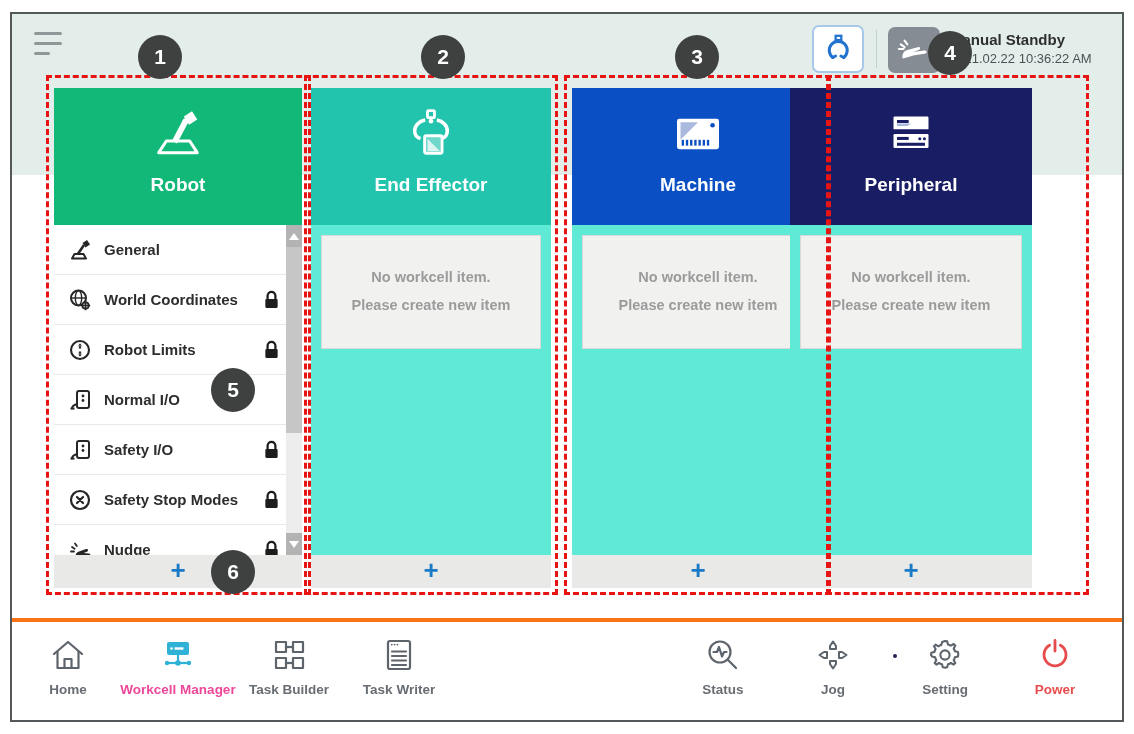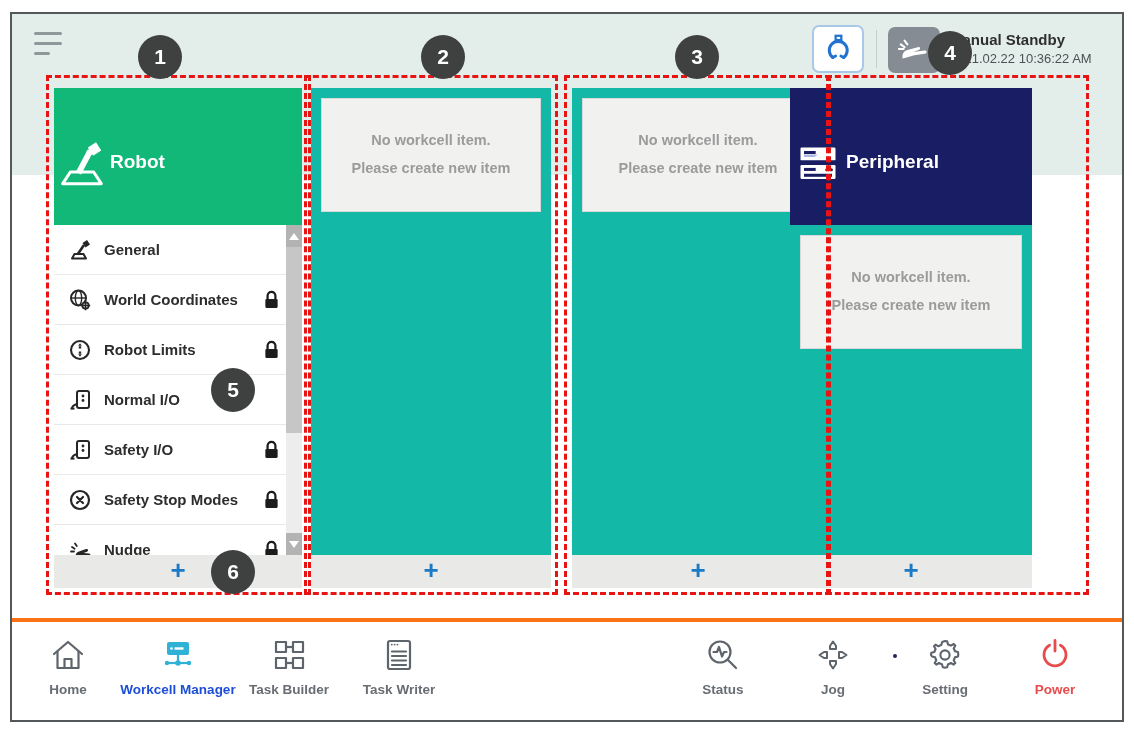--- a/index.html
+++ b/index.html
@@ -18,24 +18,24 @@
   
   .grip-btn { position:absolute; left:812px; top:25px; width:52px; height:48px; background:#fff; border:2px solid #a8c8ea; border-radius:7px; display:flex; align-items:center; justify-content:center; }
   .vsep { position:absolute; left:876px; top:30px; width:1px; height:38px; background:#c2cecb; }
   .hand-btn { position:absolute; left:888px; top:27px; width:52px; height:46px; background:#858c93; border-radius:7px; display:flex; align-items:center; justify-content:center; }
   .mode-block { position:absolute; left:950px; top:31px; width:170px; }
   .mode-block .mode { font-size:15px; font-weight:700; color:#2f2f2f; }
   .mode-block .time { font-size:13px; color:#4c5156; margin-top:3px; }
 
   
   .card { position:absolute; top:88px; height:500px; background:#fff; display:flex; flex-direction:column; }
-  .card-header { height:137px; flex:0 0 137px; display:flex; flex-direction:row; align-items:center; }
+  .card-header { height:137px; flex:0 0 137px; display:flex; flex-direction:column; align-items:center; }
   .card-header .hicon { margin-top:16px; height:60px; display:flex; align-items:center; }
   .card-header .htitle { color:#fff; font-size:19px; font-weight:700; margin-top:10px; }
-  .card-body { flex:1 1 auto; position:relative; overflow:hidden; background:#14b8a6; }
+  .card-body { flex:1 1 auto; position:relative; overflow:hidden; background:#5eead4; }
   .card-footer { flex:0 0 33px; background:#e9e9e8; text-align:center; line-height:31px; font-size:26px; font-weight:700; color:#1b7ac6; cursor:pointer; }
 
   .c1 { left:54px;  width:248px; }
   .c2 { left:311px; width:240px; }
   .c3 { left:572px; width:252px; }
   .c4 { left:790px; width:242px; }
 
   .dash { position:absolute; top:75px; height:520px; border:3px dashed #e81414; z-index:30; pointer-events:none; }
   .d1 { left:46px;  width:265px; }
   .d2 { left:304px; width:254px; }
@@ -65,21 +65,21 @@
   .badge { position:absolute; width:44px; height:44px; border-radius:50%; background:#3f4040; color:#fff; font-size:21px; font-weight:700; text-align:center; line-height:44px; z-index:40; }
   .b1{left:138px;top:35px;} .b2{left:421px;top:35px;} .b3{left:675px;top:35px;}
   .b4{left:928px;top:31px;} .b5{left:211px;top:368px;} .b6{left:211px;top:550px;}
 
   
   .navbar { position:absolute; left:12px; top:618px; width:1110px; height:102px; background:#fff; border-top:4px solid #f97316; }
   .nav-item { position:absolute; top:12px; width:150px; text-align:center; cursor:pointer; color:#5d646b; }
   .nav-item .nicon { height:42px; display:flex; align-items:center; justify-content:center; }
   .nav-item .nlabel { margin-top:6px; font-size:13.5px; font-weight:700; color:#676d73; }
   .nav-item.active { color:#2fb2d5; }
-  .nav-item.active .nlabel { color:#1d4ed8; }
+  .nav-item.active .nlabel { color:#ec4899; }
   .nav-item.power { color:#e74c4c; }
   .nav-item.power .nlabel { color:#e74c4c; }
   .n-home{left:-19px;} .n-wm{left:91px;} .n-tb{left:202px;} .n-tw{left:312px;}
   .n-status{left:636px;} .n-jog{left:746px;} .n-setting{left:858px;} .n-power{left:968px;}
   .navdot { position:absolute; left:881px; top:32px; width:4px; height:4px; border-radius:50%; background:#23245f; }
 
   svg { display:block; }
 </style>
 </head>
 <body>
@@ -242,30 +242,62 @@
       <div class="sthumb"></div>
       <div class="sbtn down">
           <div class="tri-down"></div>
         </div>
     </div>
   </div>
   <div class="card-footer">+</div>
 </div>
 
 <div class="card c2">
+  <div class="card-header" style="background-color: rgb(34, 196, 174);">
+    <div class="hicon">
+      <svg width="56" height="56" viewBox="0 0 48 48">
+        <rect x="21" y="4" width="6" height="6" rx="1" fill="none" stroke="#fff" stroke-width="2.4"></rect>
+        <circle cx="24" cy="13" r="2" fill="#fff"></circle>
+        <path d="M19 12c-5.5 1-9 5-9 9.5 0 3 2 5.5 5 6.5" fill="none" stroke="#fff" stroke-width="3"></path>
+        <path d="M29 12c5.5 1 9 5 9 9.5 0 3-2 5.5-5 6.5" fill="none" stroke="#fff" stroke-width="3"></path>
+        <rect x="18.5" y="25.5" width="15" height="15" rx="1.5" fill="rgba(255,255,255,.35)" stroke="#fff" stroke-width="2.4"></rect>
+        <path d="M21 38.5V28l10.5 10.5z" fill="#fff" opacity=".75"></path>
+      </svg>
+    </div>
+    <div class="htitle">End Effector</div>
+  </div>
   <div class="card-body">
     <div class="empty">
       <div>No workcell item.</div>
       <div>Please create new item</div>
     </div>
   </div>
   <div class="card-footer">+</div>
 </div>
 
 <div class="card c3">
+  <div class="card-header" style="background-color: rgb(10, 79, 195);">
+    <div class="hicon">
+      <svg width="56" height="56" viewBox="0 0 48 48">
+        <rect x="6" y="11" width="36" height="26" rx="2" fill="#fff"></rect>
+        <path d="M9 14h15L9 29z" fill="#a9bade"></path>
+        <circle cx="36.5" cy="16.5" r="2" fill="#0a4fc3"></circle>
+        <g fill="#0a4fc3">
+          <rect x="10" y="29" width="2" height="5"></rect>
+            <rect x="13.6" y="29" width="2" height="5"></rect>
+            <rect x="17.2" y="29" width="2" height="5"></rect>
+            <rect x="20.8" y="29" width="2" height="5"></rect>
+            <rect x="24.4" y="29" width="2" height="5"></rect>
+            <rect x="28" y="29" width="2" height="5"></rect>
+            <rect x="31.6" y="29" width="2" height="5"></rect>
+        </g>
+      </svg>
+    </div>
+    <div class="htitle">Machine</div>
+  </div>
   <div class="card-body">
     <div class="empty">
       <div>No workcell item.</div>
       <div>Please create new item</div>
     </div>
   </div>
   <div class="card-footer">+</div>
 </div>
 
 <div class="card c4">

